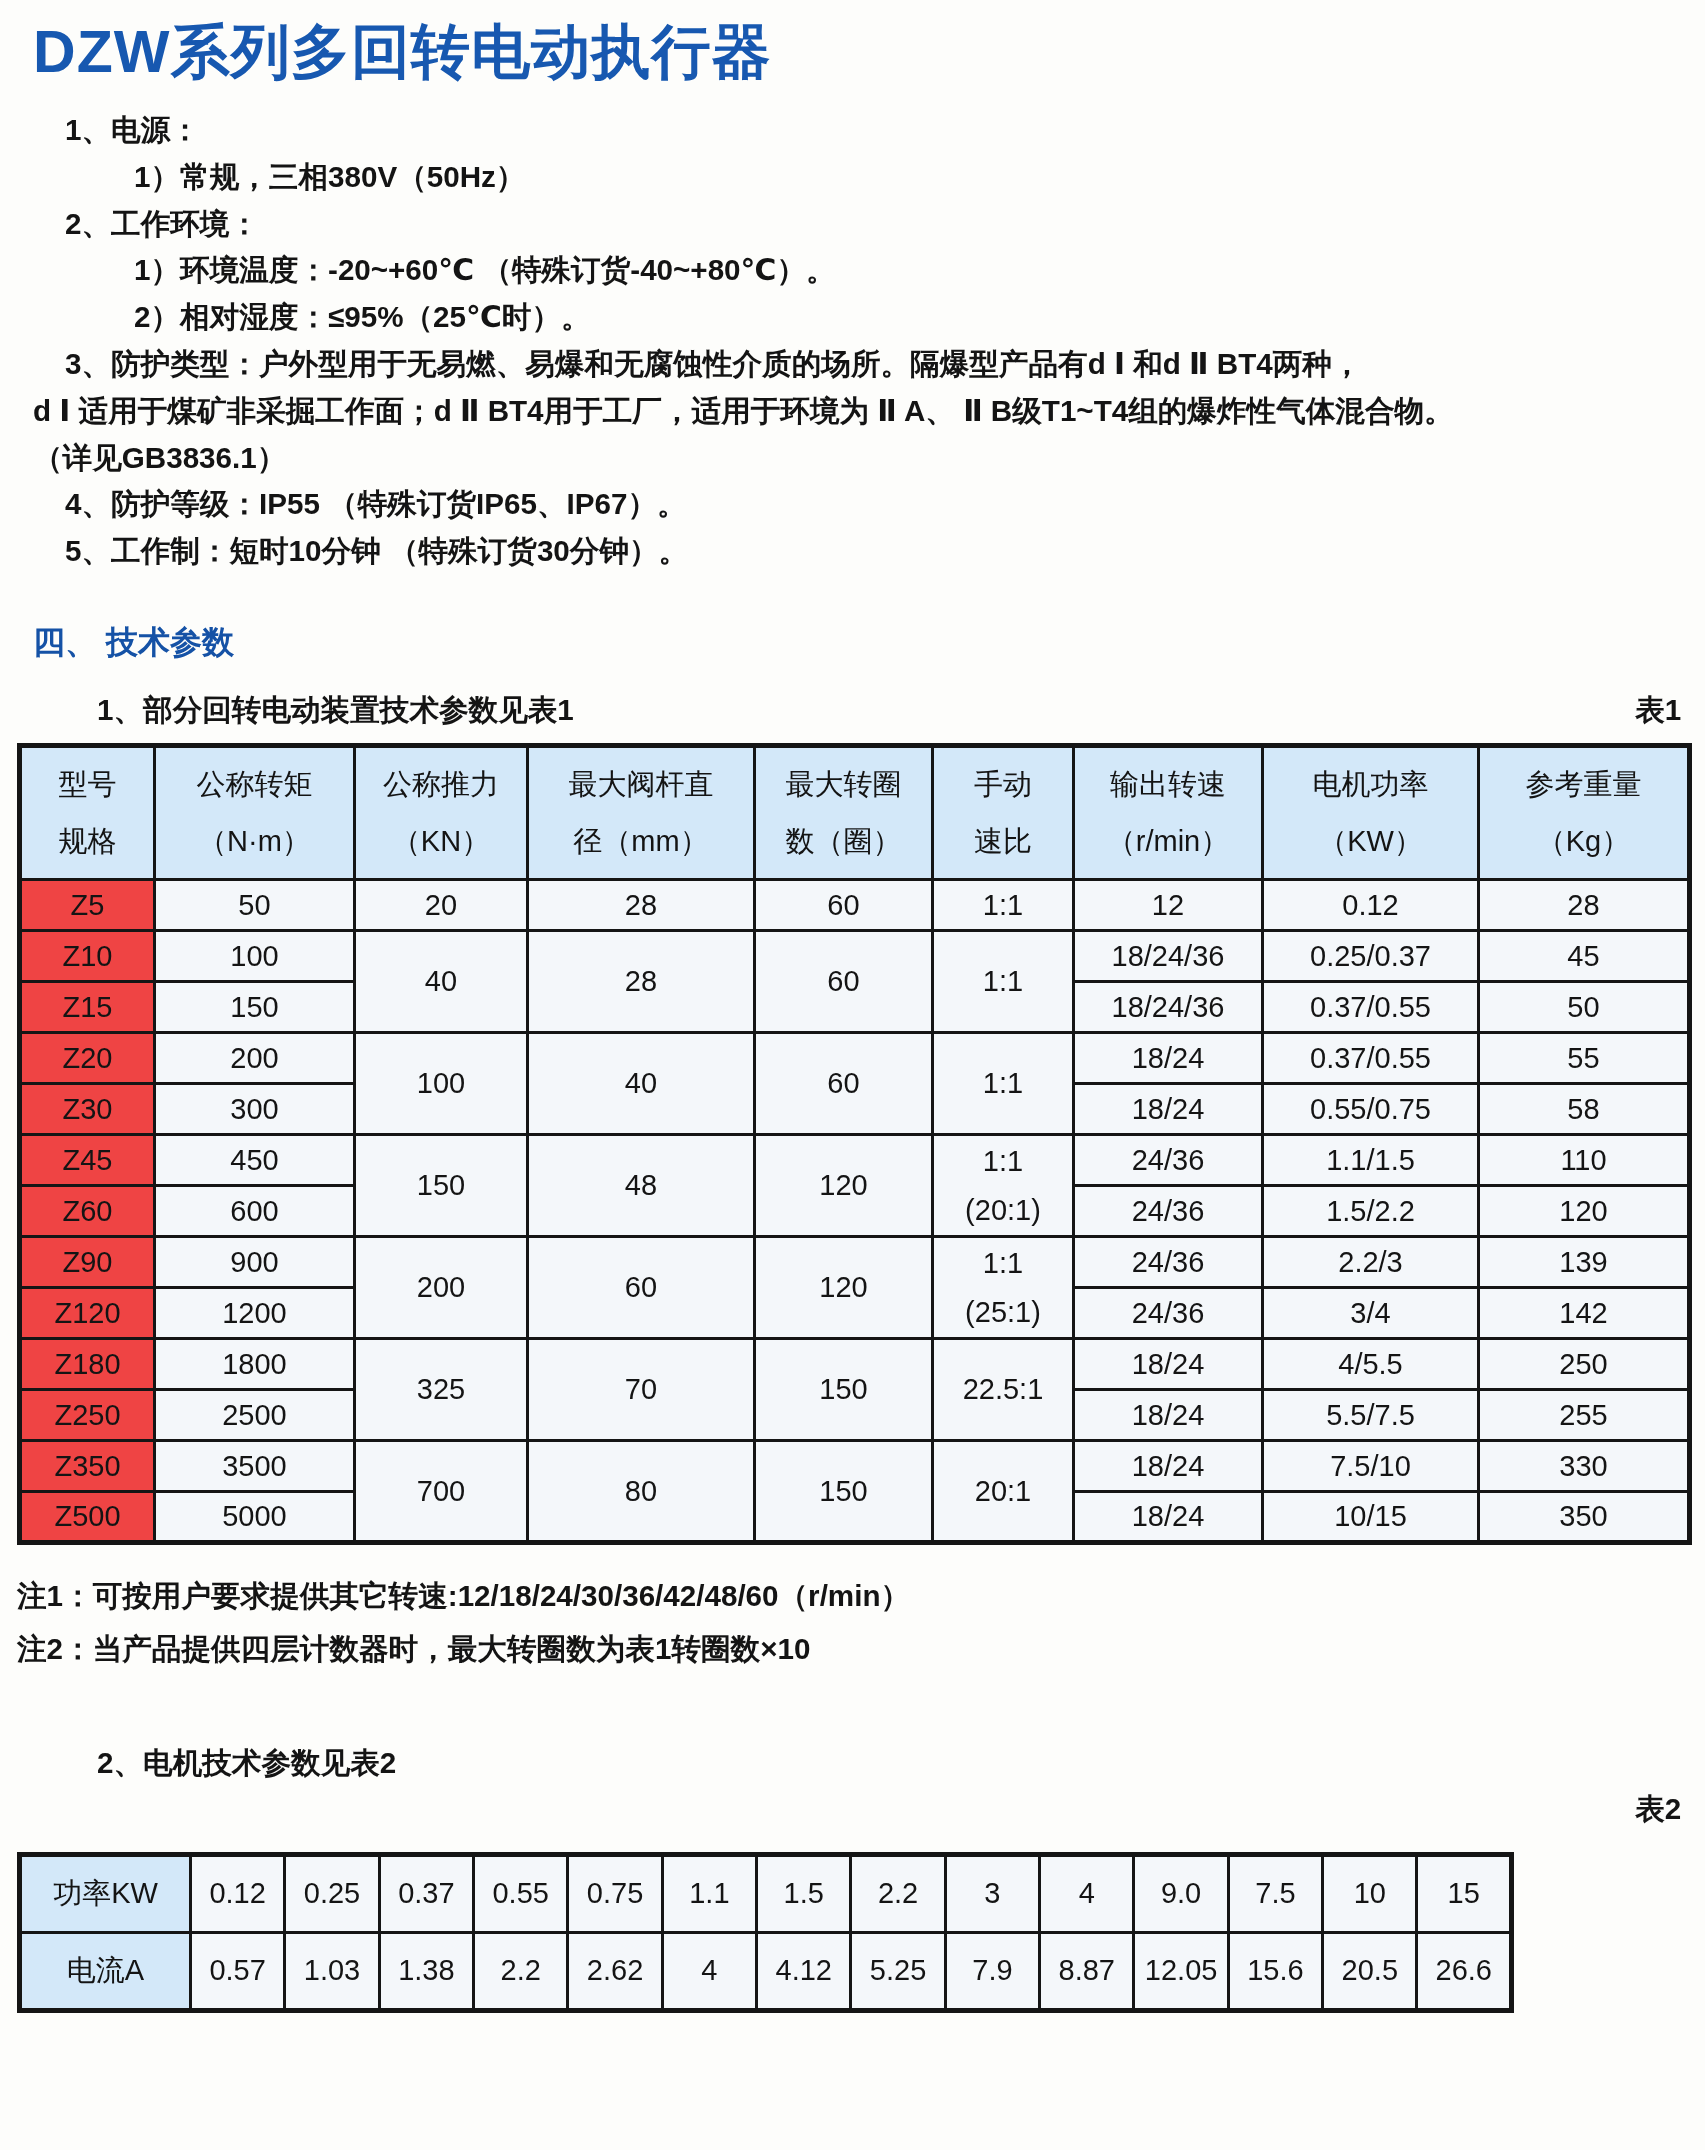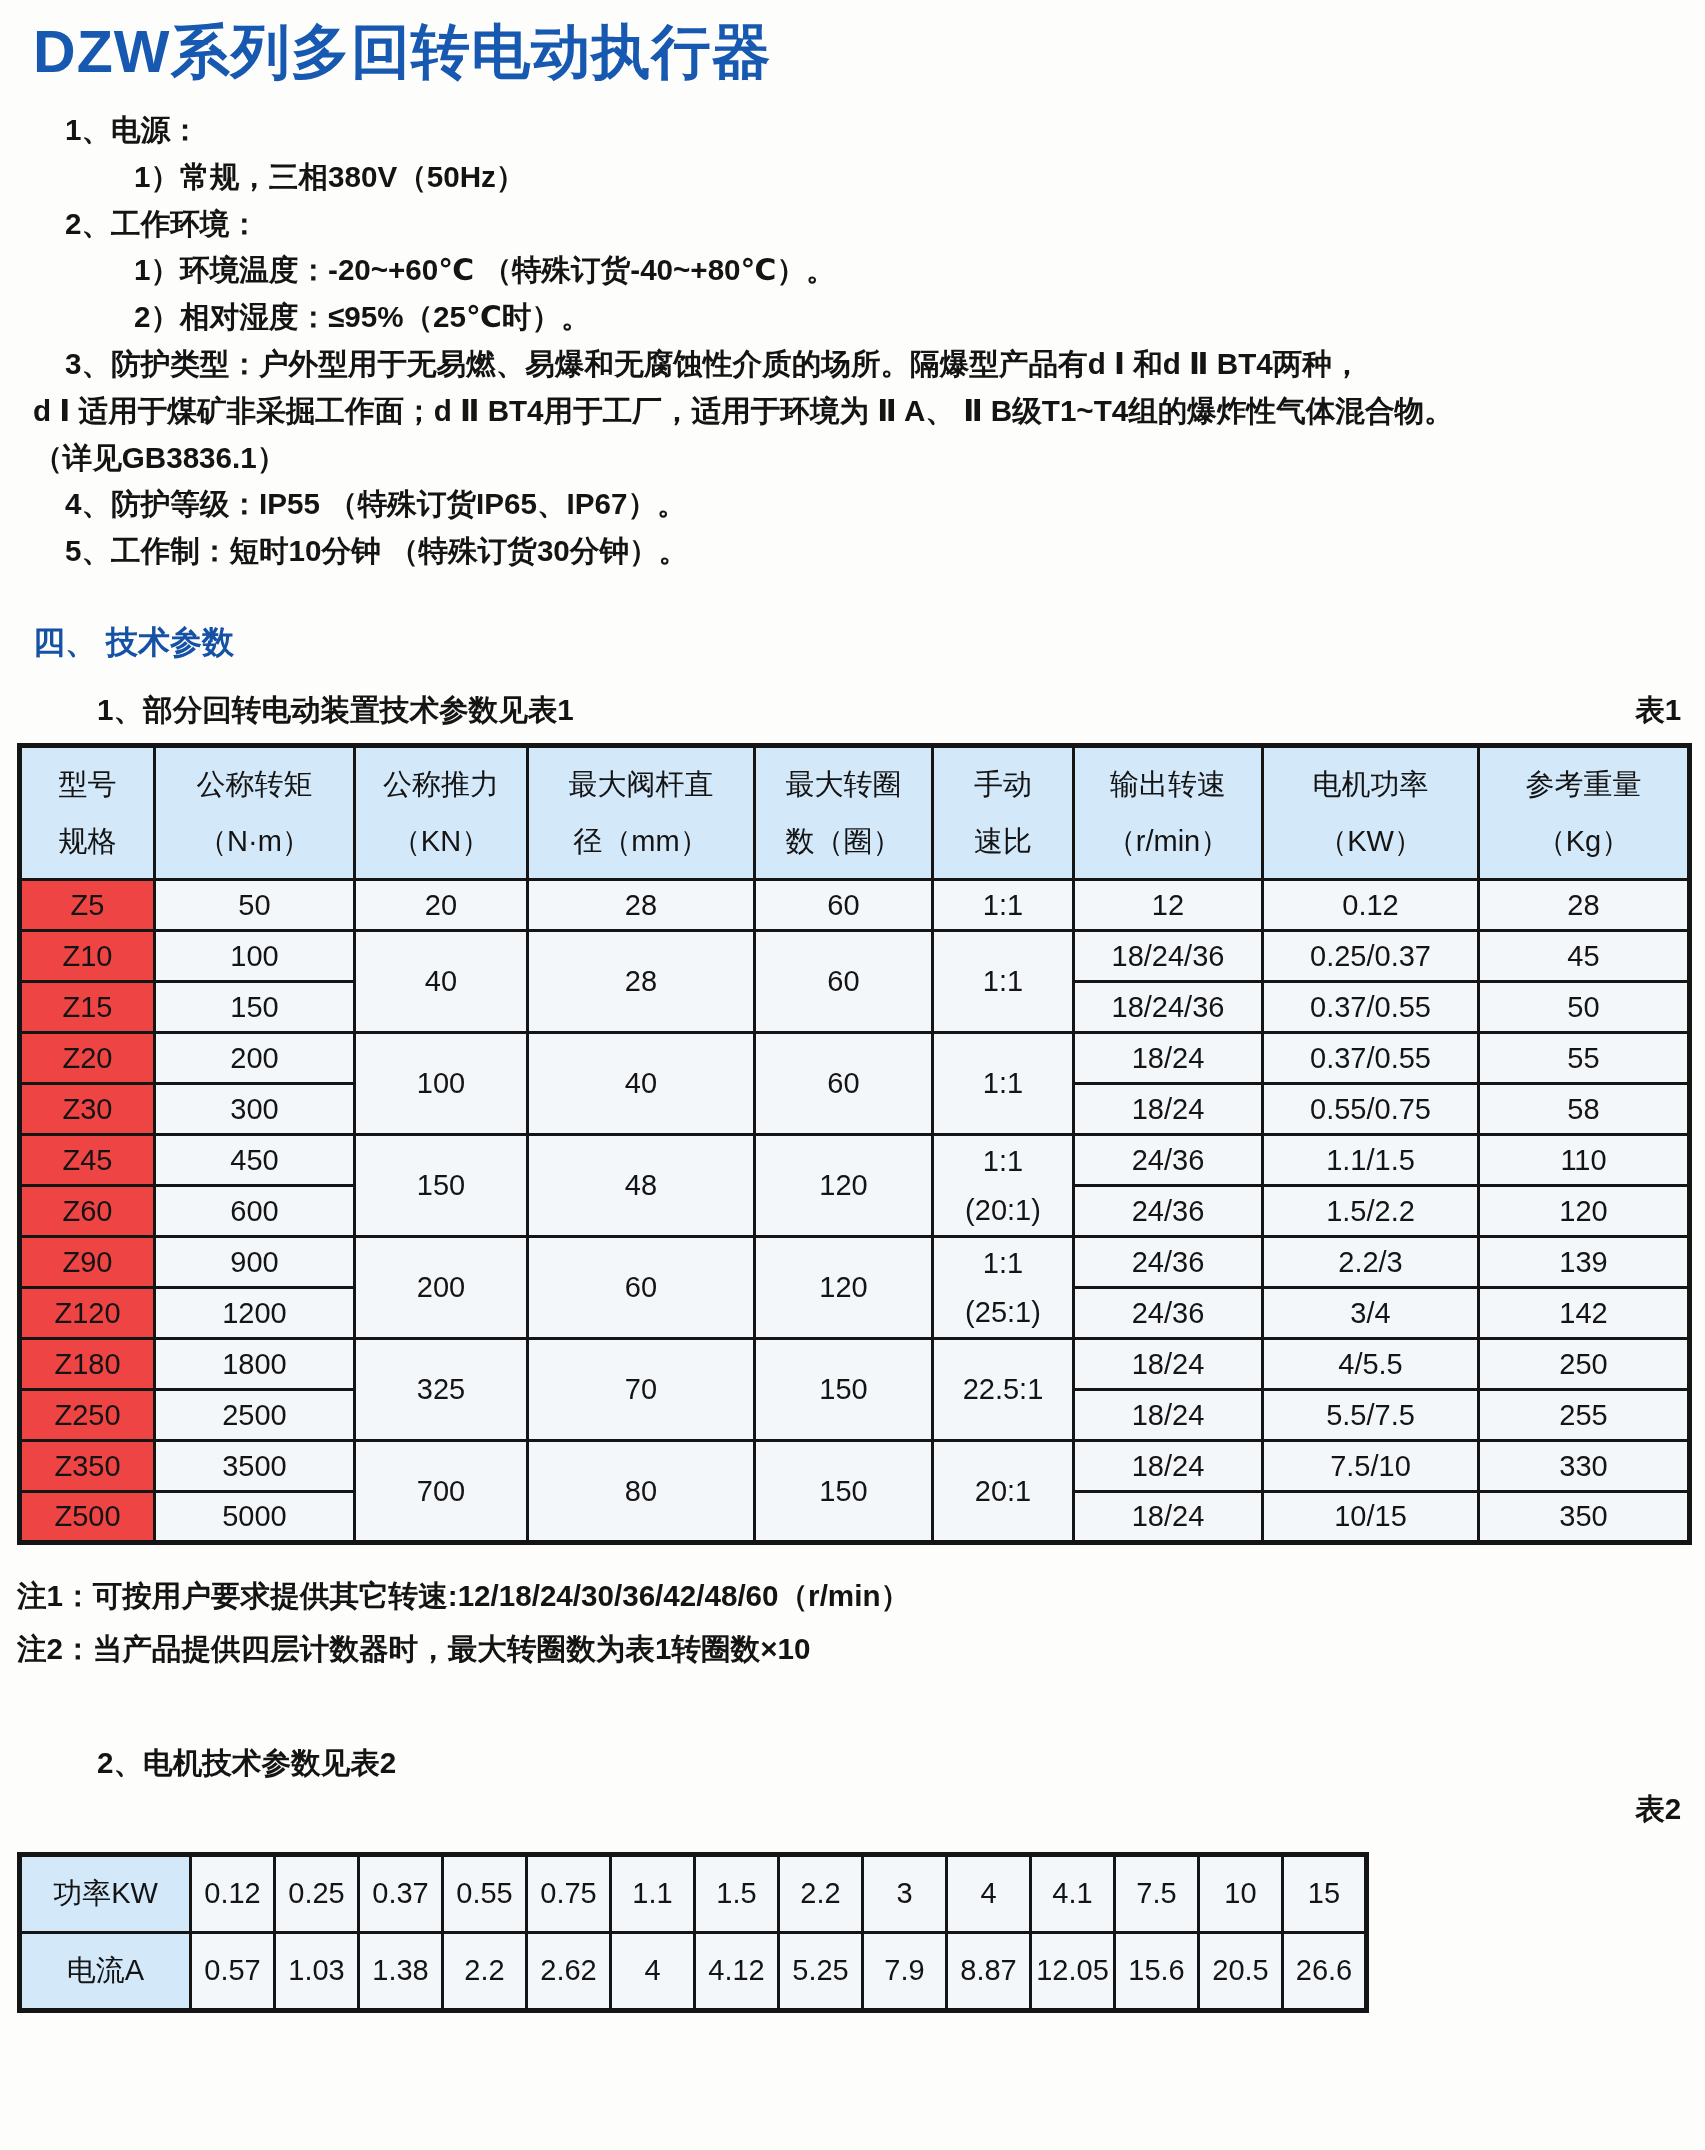--- a/index.html
+++ b/index.html
@@ -31,21 +31,21 @@
   .line { line-height: 36px; margin-top: 10.8px; white-space: nowrap; }
   .l0 { margin-left: 16px; }
   .l1 { margin-left: 48px; }
   .l2 { margin-left: 117px; }
   .introrow {
     display: flex; justify-content: space-between; align-items: flex-end;
     margin-top: 28px; font-size: 29.6px; font-weight: 600;
   }
   .introrow .intro { margin-left: 80px; }
   .introrow .tlabel { margin-right: 6.8px; text-align: right; }
-  table { border-collapse: collapse; width: 1352px; table-layout: fixed; }
+  table { border-collapse: collapse; width: 1497px; table-layout: fixed; }
   .t1 { margin-top: 12.5px; border: 5.7px solid #151515; }
   .t1 th, .t1 td {
     border: 3.4px solid #151515;
     text-align: center; vertical-align: middle;
     font-weight: 400;
     overflow: hidden;
   }
   .t1 th { background: #d3e8f9; height: 134px; font-size: 29px; padding: 0 2.3px; }
   .t1 th .hl { display: block; line-height: 57px; }
   .t1 td { background: #f4f7fa; height: 51px; font-size: 29px; }
@@ -303,21 +303,21 @@
         <td>0.12</td>
         <td>0.25</td>
         <td>0.37</td>
         <td>0.55</td>
         <td>0.75</td>
         <td>1.1</td>
         <td>1.5</td>
         <td>2.2</td>
         <td>3</td>
         <td>4</td>
-        <td>4.1</td>
+        <td>9.0</td>
         <td>7.5</td>
         <td>10</td>
         <td>15</td>
       </tr>
       <tr>
         <td class="rowhead">电流A</td>
         <td>0.57</td>
         <td>1.03</td>
         <td>1.38</td>
         <td>2.2</td>

